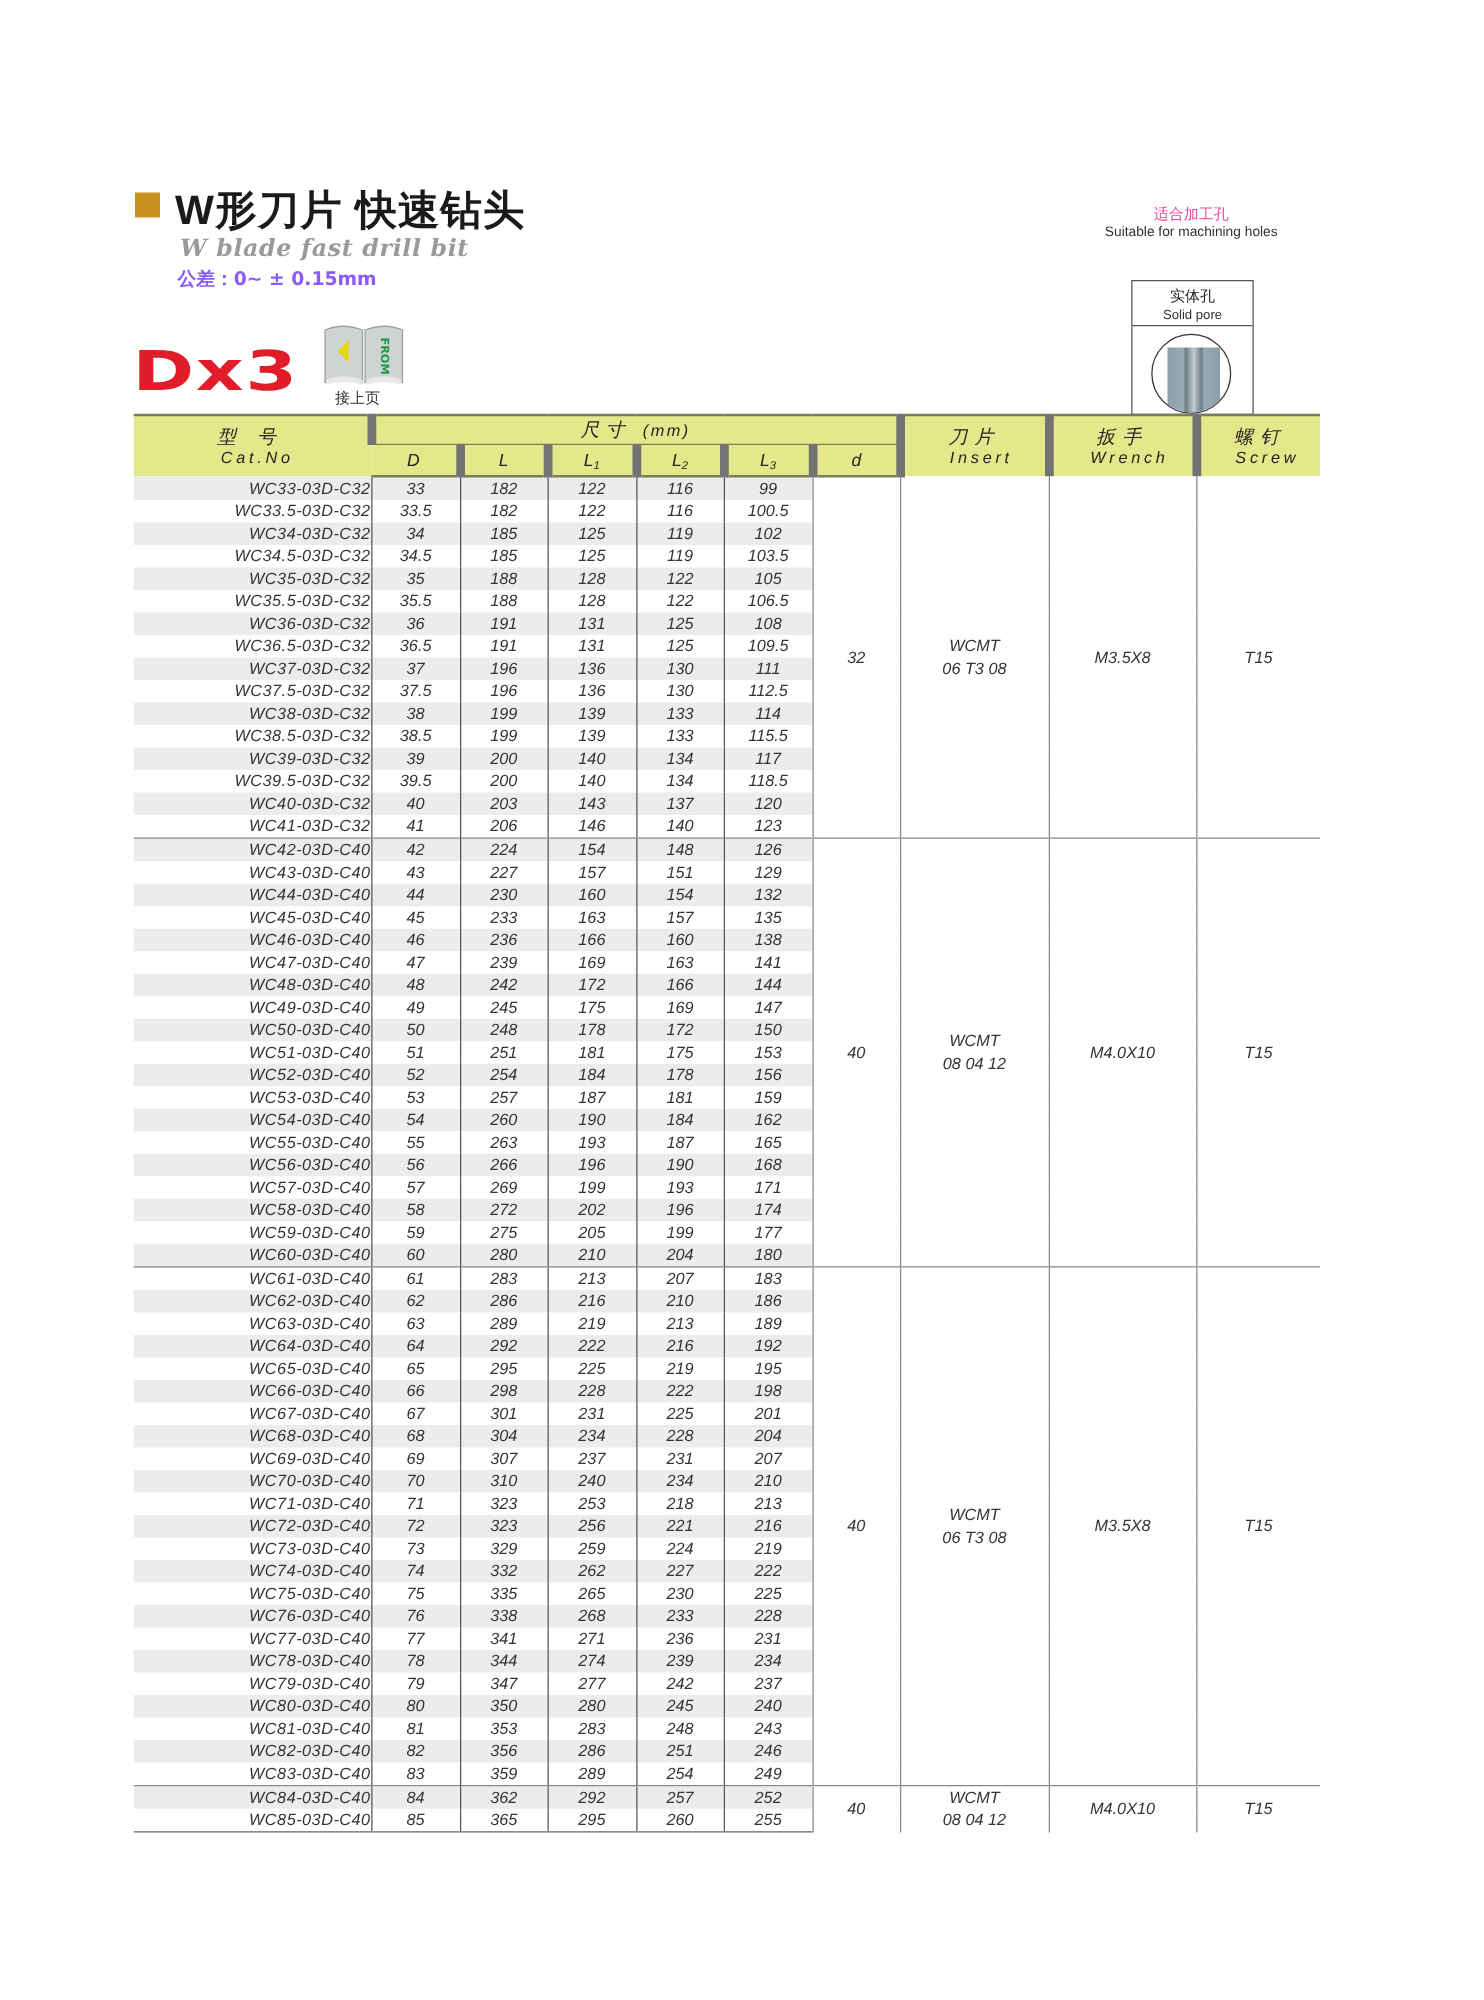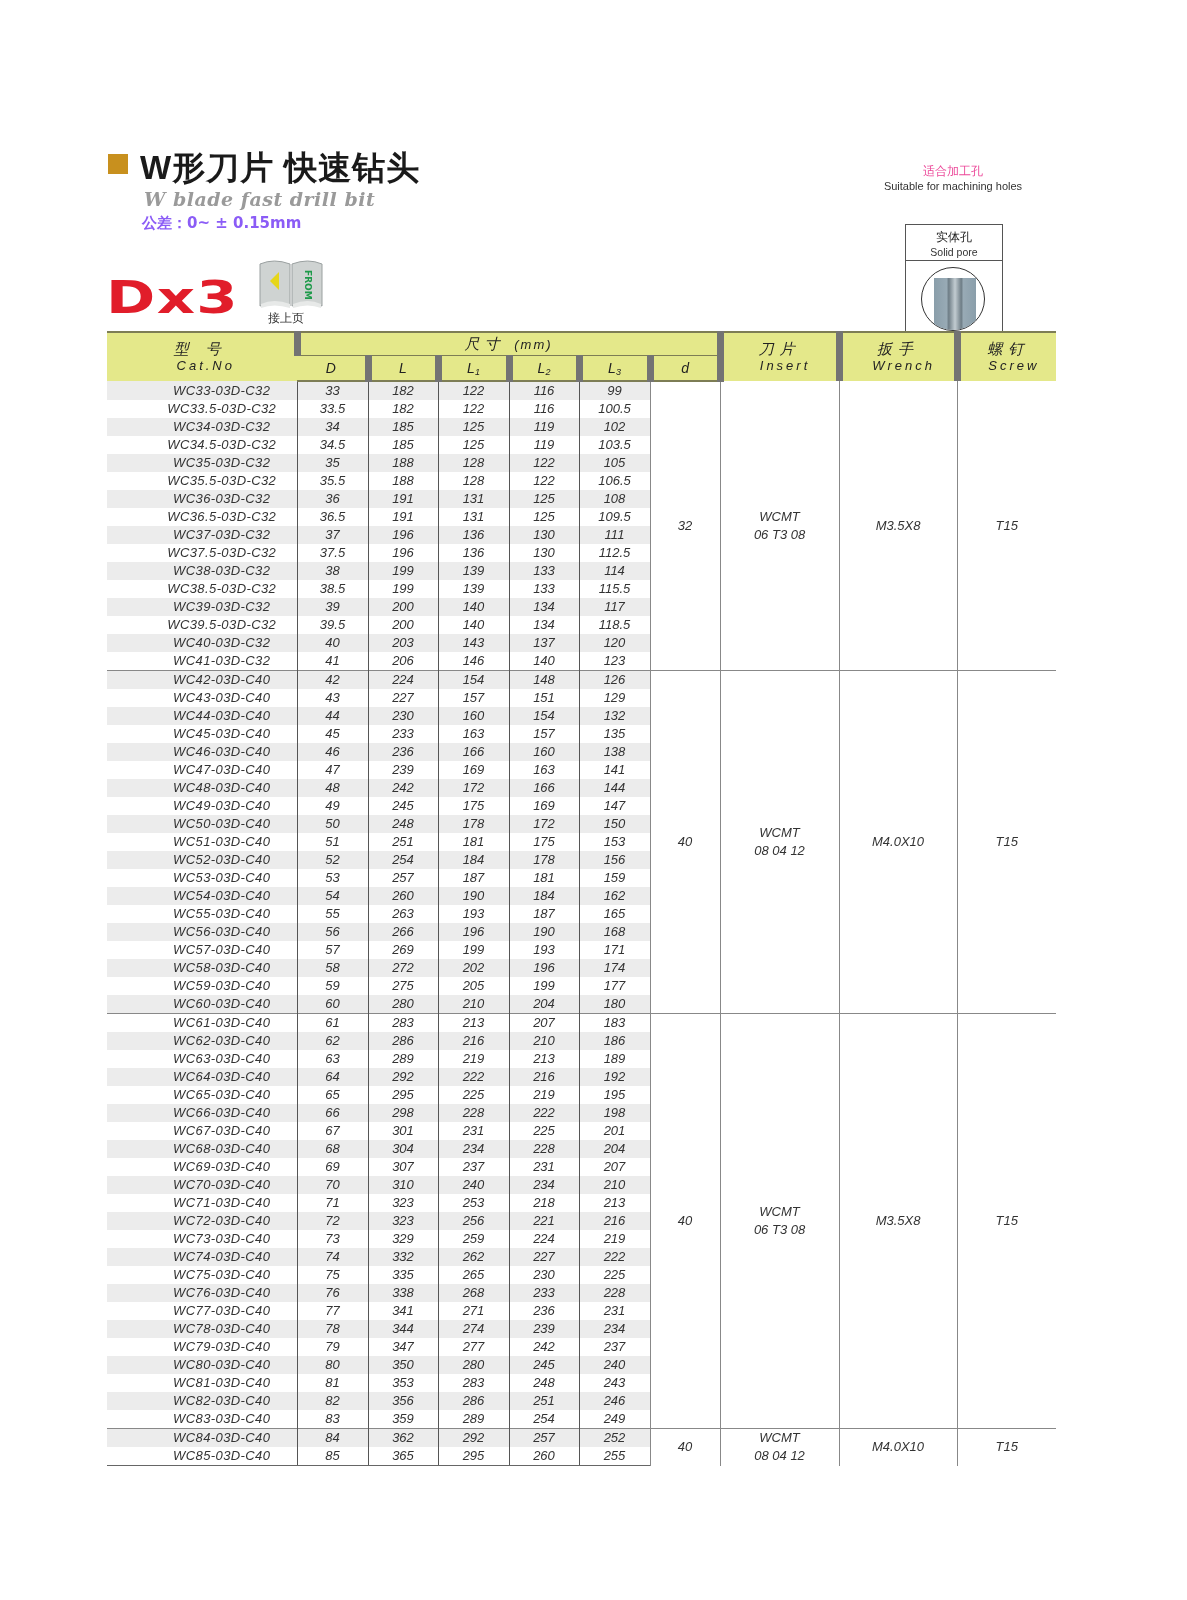--- a/index.html
+++ b/index.html
@@ -25,21 +25,21 @@
   table.spec th { background:#e4e88a; font-weight:normal; color:#222; border-left:7px solid #737373; padding:0; }
   table.spec th:first-child { border-left:none; }
   table.spec thead tr.h1 th { height:22px; border-top:2px solid #7d7d55; }
   table.spec thead tr.h2 th { height:24px; border-top:1px solid #7d7d55; border-bottom:2px solid #7d7d55; font-size:14px; }
   .th-cn { font-family:"DejaVu Sans", sans-serif; font-size:15px; letter-spacing:6px; display:block; line-height:18px; }
   .th-en { font-size:13px; letter-spacing:3px; display:block; line-height:16px;margin-left:11px; }
   .dim-h { font-family:"DejaVu Sans", sans-serif; font-size:15px; letter-spacing:5px; }
   .dim-h .mm { font-family:"Liberation Sans", sans-serif; font-size:13px; letter-spacing:2px; }
   sub.s { font-size:9px; vertical-align:baseline; position:relative; top:2px; }
   table.spec td { height:18px; padding:0; text-align:center; color:#333; font-size:13px; border-left:1px solid #555; line-height:18px; }
-  table.spec td.cat { text-align:center; padding-left:40px; border-left:none; letter-spacing:0.4px; }
+  table.spec td.cat { text-align:right; padding-left:40px; border-left:none; letter-spacing:0.4px; }
   table.spec tr.alt td.rowc { background:#ececec; }
   table.spec td.merge { background:#fff; border-left:1px solid #888; vertical-align:middle; }
   table.spec tr.grp-start td { border-top:1.5px solid #888;margin-left:10px; }
   table.spec tbody tr:last-child td { border-bottom:1.5px solid #666; }
   .ins { line-height:18px; }
 </style>
 </head>
 <body>
 
 <div class="title-wrap">

